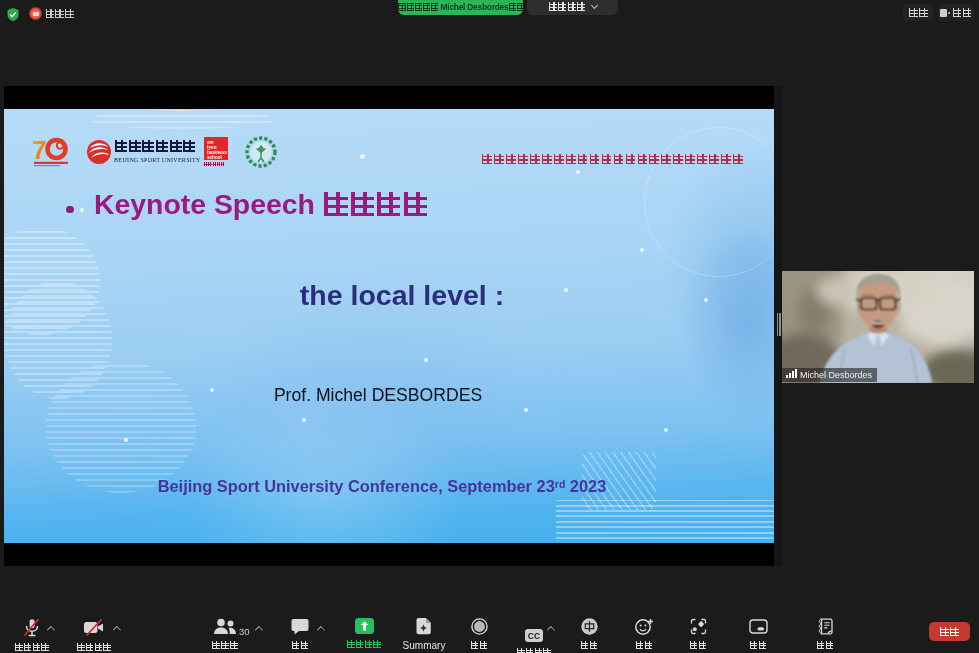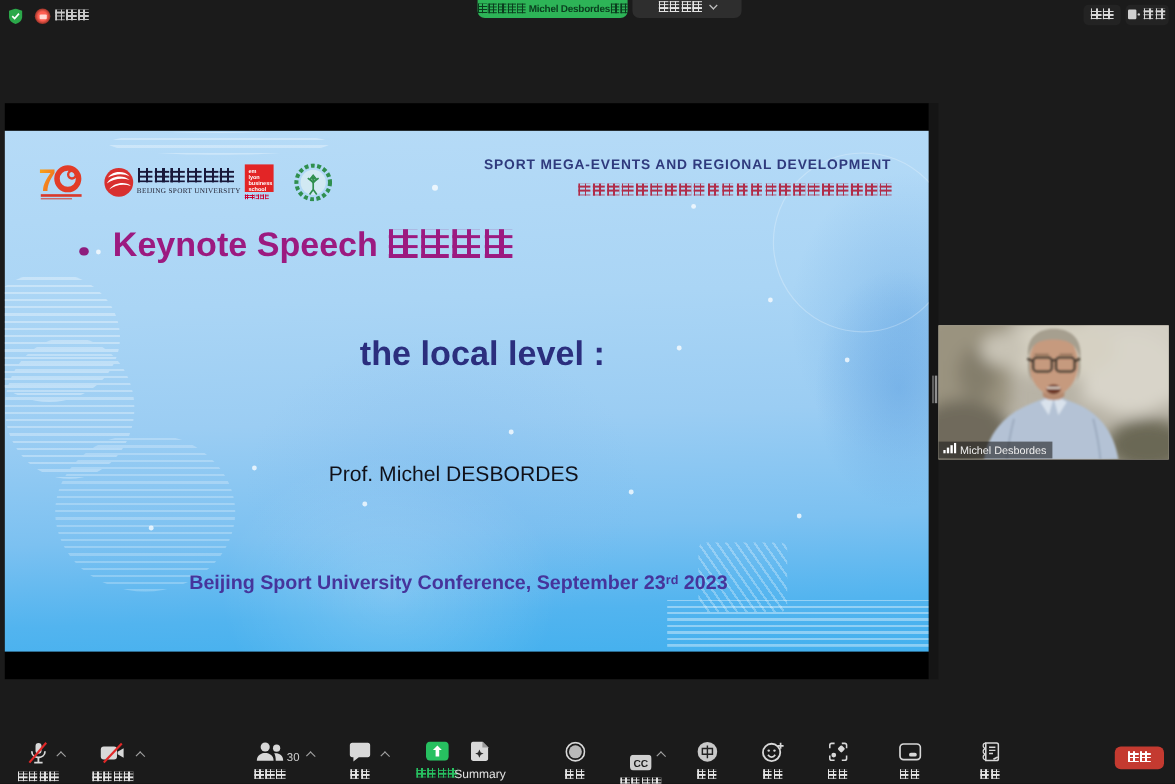--- a/index.html
+++ b/index.html
@@ -85,21 +85,20 @@
 <div class="abs" style="left:0px;top:24.5px;color:#c03;font-size:4.5px"><i class="h" style="width:.8em;height:.8em"></i><i class="h" style="width:.8em;height:.8em"></i><i class="h" style="width:.8em;height:.8em"></i><i class="h" style="width:.8em;height:.8em"></i><i class="h" style="width:.8em;height:.8em"></i></div>
 </div>
     <div class="abs" style="left:241px;top:27px;width:32px;height:32px">
 <svg width="32" height="32" viewBox="0 0 32 32">
 <circle cx="16" cy="16" r="14" fill="none" stroke="#2f8f4e" stroke-width="3.4" stroke-dasharray="3.2 2.1"></circle>
 <circle cx="16" cy="16" r="10.5" fill="rgba(235,245,240,.55)"></circle>
 <path d="M16 10 l2.6 3.2 -2.6 3.2 -2.6 -3.2 Z" fill="none" stroke="#2f8f4e" stroke-width="1.2"></path>
 <circle cx="16" cy="12.5" r="1.6" fill="#2f8f4e"></circle>
 <path d="M16 14 V22 M16 16 L11.5 12.5 M16 16 L20.5 12.5 M16 22 L13 26 M16 22 L19 26" stroke="#2f8f4e" stroke-width="1.4" fill="none"></path>
 </svg></div>
-    <div id="sportx" class="abs" style="left:398px;top:23px;width:342px;text-align:center;color:#2f3a7d;font-size:11.5px;font-weight:bold;letter-spacing:.72px;white-space:nowrap"><span class="m">SPORT MEGA-EVENTS AND REGIONAL DEVELOPMENT</span></div>
     <div class="abs" style="left:477px;top:44px;color:#b02c49;font-size:11.3px;font-weight:bold;white-space:nowrap"><i class="h" style="margin:0 0.10em"></i><i class="h" style="margin:0 0.10em"></i><i class="h" style="margin:0 0.10em"></i><i class="h" style="margin:0 0.10em"></i><i class="h" style="margin:0 0.10em"></i><i class="h" style="margin:0 0.10em"></i><i class="h" style="margin:0 0.10em"></i><i class="h" style="margin:0 0.10em"></i><i class="h" style="margin:0 0.10em"></i><i class="h" style="margin:0 0.10em"></i><i class="h" style="margin:0 0.10em"></i><i class="h" style="margin:0 0.10em"></i><i class="h" style="margin:0 0.10em"></i><i class="h" style="margin:0 0.10em"></i><i class="h" style="margin:0 0.10em"></i><i class="h" style="margin:0 0.10em"></i><i class="h" style="margin:0 0.10em"></i><i class="h" style="margin:0 0.10em"></i><i class="h" style="margin:0 0.10em"></i><i class="h" style="margin:0 0.10em"></i><i class="h" style="margin:0 0.10em"></i><i class="h" style="margin:0 0.10em"></i></div>
     <div class="abs" style="left:62px;top:96.5px;width:7.5px;height:7.5px;border-radius:50%;background:#8e1d7e"></div>
     <div id="keyx" class="abs" style="left:90px;top:79px;color:#9c1a80;font-size:28.4px;font-weight:bold;white-space:nowrap">Keynote Speech <span style="font-size:27px"><i class="h"></i><i class="h"></i><i class="h"></i><i class="h"></i></span></div>
     <div id="titx" class="abs" style="left:13px;top:126px;width:770px;text-align:center;color:#2b2e7e;font-weight:bold;font-size:28.5px;line-height:40px"><br><span class="m">the local level :</span><br></div>
     <div id="profx" class="abs" style="left:-11px;top:276px;width:770px;text-align:center;color:#101018;font-size:17.6px;line-height:20.4px"><span class="m">Prof. Michel DESBORDES</span><br><br></div>
     <div id="beix" class="abs" style="left:-7px;top:368px;width:770px;text-align:center;color:#46349b;font-weight:bold;font-size:16.4px"><span class="m">Beijing Sport University Conference, September 23<span style="font-size:10.5px;vertical-align:4.5px">rd</span> 2023</span></div>
 </div>
 
 <div class="abs" style="left:774px;top:86px;width:8px;height:480px;background:#151515"></div>
 <div class="abs" style="left:776.5px;top:313px;width:1.5px;height:23px;background:#8f8f8f"></div>
@@ -191,21 +190,21 @@
 <path d="M2.5 1 H15.5 C16.6 1 17.5 1.9 17.5 3 V11 C17.5 12.1 16.6 13 15.5 13 H8 L3.5 16.5 V13 H2.5 C1.4 13 .5 12.1 .5 11 V3 C.5 1.9 1.4 1 2.5 1 Z" fill="#d8d8d8"></path>
 </svg>
 <span class="lab"><i class="h"></i><i class="h"></i></span></div>
 <span class="caret" style="left:318px;top:627px"></span>
 <div class="tb" style="left:338px;top:618px;width:52px;color:#27c060">
 <svg width="19" height="16" viewBox="0 0 19 16">
 <rect x="0" y="0" width="19" height="16" rx="3.5" fill="#27c060"></rect>
 <path d="M9.5 3.2 L13.2 7 H11 V12.5 H8 V7 H5.8 Z" fill="#fff"></path>
 </svg>
 <span class="lab"><i class="h"></i><i class="h"></i><i class="h"></i><i class="h"></i></span></div>
-<div class="tb" style="left:374px;top:618px;width:52px">
+<div class="tb" style="left:398px;top:618px;width:52px">
 <svg width="16" height="17" viewBox="0 0 16 17">
 <path d="M2 0 H10 L15 5 V15 C15 16.1 14.1 17 13 17 H2 C1 17 0 16.1 0 15 V2 C0 .9 1 0 2 0 Z" transform="translate(.5 0) scale(.95)" fill="#d8d8d8"></path>
 <path d="M10 0 L10 5 H15 Z" fill="#9a9a9a"></path>
 <path d="M7.5 6.5 L8.6 9 L11 10 L8.6 11 L7.5 13.5 L6.4 11 L4 10 L6.4 9 Z" fill="#2a2a2a"></path>
 </svg>
 <span class="lab" style="font-size:10px">Summary</span></div>
 <div class="tb" style="left:453px;top:618px;width:52px">
 <svg width="17" height="17" viewBox="0 0 17 17">
 <circle cx="8.5" cy="8.5" r="7.6" fill="none" stroke="#d8d8d8" stroke-width="1.4"></circle>
 <circle cx="8.5" cy="8.5" r="5.4" fill="#b9b9b9"></circle>

